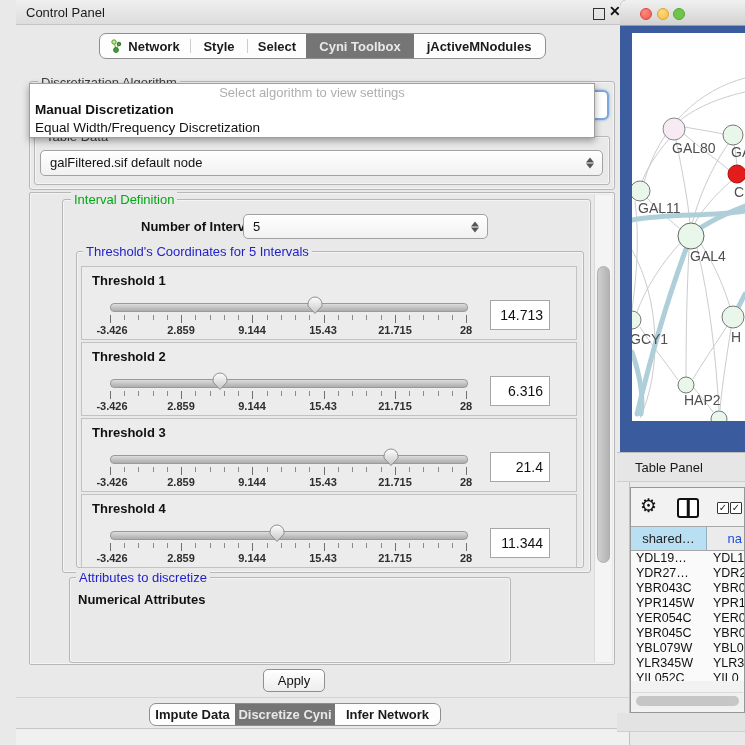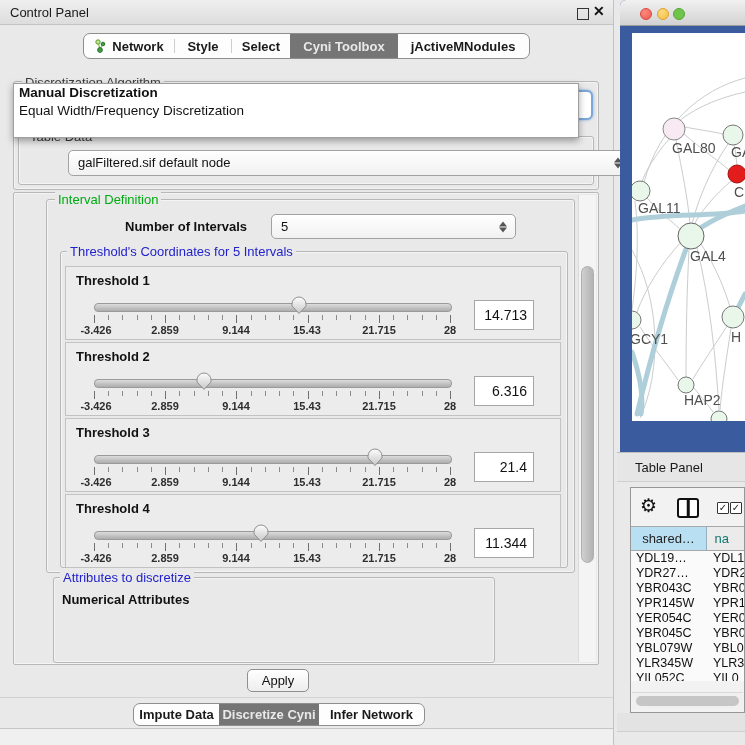--- a/index.html
+++ b/index.html
@@ -1,21 +1,21 @@
 <!DOCTYPE html>
 <html><head>
 <meta charset="utf-8">
 <style>
   html,body{margin:0;padding:0;}
   .screen{position:relative;width:745px;height:745px;background:#E9E9E9;
     font-family:"Liberation Sans",sans-serif;overflow:hidden;color:#1a1a1a;}
   .abs{position:absolute;}
 
   
-  .cp{position:absolute;left:0;top:0;width:613px;height:745px;background:#E9E9E9;border-right:1px solid #C2C2C2;}
+  .cp{position:absolute;left:16px;top:0;width:613px;height:745px;background:#E9E9E9;border-right:1px solid #C2C2C2;}
   .cp-titlebar{position:absolute;left:0;top:0;width:100%;height:24px;
     background:linear-gradient(#EFEFEF,#DDDDDD);border-bottom:1px solid #C4C4C4;}
   .cp-title{position:absolute;left:10px;top:5px;font-size:13px;color:#1a1a1a;}
   .float-box{position:absolute;left:577px;top:8px;width:10px;height:10px;border:1.5px solid #333;background:transparent;}
   .close-x{position:absolute;left:593px;top:3px;font-size:14px;font-weight:bold;color:#111;}
 
   
   .seg{position:absolute;display:flex;background:#FDFDFD;border:1px solid #8E8E8E;border-radius:7px;overflow:hidden;}
   .seg-item{display:flex;align-items:center;justify-content:center;font-size:13px;font-weight:bold;color:#1a1a1a;height:100%;box-sizing:border-box;}
   .seg-item.sel{background:#757575;color:#E9E9E9;}
@@ -24,21 +24,21 @@
 
   
   .group{position:absolute;border:1px solid #B7B7B7;border-radius:3px;box-shadow:inset 0 0 0 1px #F4F4F4;}
   .group-title{position:absolute;top:-8px;left:8px;background:#E9E9E9;padding:0 3px;font-size:13px;white-space:nowrap;}
   .t-gray{color:#3c3c3c;}
   .t-green{color:#00AB12;}
   .t-blue{color:#2222CC;}
 
   
   .combo{position:absolute;background:linear-gradient(#FFFFFF,#F1F1F1);border:1px solid #A2A2A2;border-radius:5px;
-    font-size:13px;line-height:24px;padding-left:9px;box-sizing:border-box;color:#111;margin-left:44px;}
+    font-size:13px;line-height:24px;padding-left:9px;box-sizing:border-box;color:#111;}
   .spinner{position:absolute;right:8px;top:50%;transform:translateY(-50%);display:flex;flex-direction:column;gap:1px;}
   .spinner i{display:block;width:0;height:0;border-left:4px solid transparent;border-right:4px solid transparent;}
   .spinner .up{border-bottom:5px solid #555;}
   .spinner .dn{border-top:5px solid #555;}
 
   
   .popup{position:absolute;left:13px;top:83px;width:564px;height:53px;background:#FFFFFF;border:1px solid #9E9E9E;
     box-shadow:0 3px 7px rgba(0,0,0,.35);z-index:50;}
   .popup-hint{height:17px;line-height:17px;text-align:center;color:#AFAFAF;font-size:13px;}
   .popup-item{height:18px;line-height:18px;padding-left:5px;font-size:13.5px;color:#111;}
@@ -89,21 +89,21 @@
   .tp-box{position:absolute;left:630px;top:487px;width:115px;height:226px;background:#F2F2F2;border:1px solid #979797;
     box-sizing:border-box;overflow:hidden;}
   .tp-toolbar{position:absolute;left:0;top:0;width:100%;height:38px;background:#F2F2F2;}
   .gear{position:absolute;left:9px;top:6px;font-size:19px;color:#111;}
   .colico{position:absolute;left:46px;top:10px;width:18px;height:16px;border:2.5px solid #111;border-radius:3px;background:#fff;}
   .colico i{position:absolute;left:50%;top:0;width:2.5px;height:100%;background:#111;transform:translateX(-50%);}
   .cb{position:absolute;top:14px;width:10px;height:10px;border:1.5px solid #333;border-radius:1px;font-size:10px;line-height:9px;text-align:center;color:#222;background:#fff;}
   .tp-head{position:absolute;left:0;top:38px;width:100%;height:25px;display:flex;border-top:1px solid #A8A8A8;border-bottom:1px solid #A8A8A8;box-sizing:border-box;}
   .tp-head .h1{width:76px;background:#B9DFF2;border-right:1px solid #93AFBE;box-sizing:border-box;
     font-size:13px;text-align:center;line-height:23px;color:#222;}
-  .tp-head .h2{flex:1;background:#EBEBEB;font-size:13px;text-align:right;line-height:23px;color:#0f766e;padding-right:15px;}
+  .tp-head .h2{flex:1;background:#EBEBEB;font-size:13px;text-align:right;line-height:23px;color:#1d4ed8;padding-right:2px;}
   .tp-rows{position:absolute;left:0;top:63px;width:100%;height:130px;background:#FAFAFA;overflow:hidden;}
   .tp-row{display:flex;height:15px;line-height:15px;font-size:12.5px;color:#111;}
   .tp-row .c1{width:76px;padding-left:5px;box-sizing:border-box;white-space:nowrap;overflow:hidden;}
   .tp-row .c2{flex:1;padding-left:6px;white-space:nowrap;overflow:hidden;}
   .tp-hsb{position:absolute;left:1px;bottom:3px;width:111px;height:16px;background:#F0F0F0;border-top:1px solid #DADADA;}
   .tp-hsb i{position:absolute;left:4px;top:3px;width:103px;height:10px;background:#C6C6C6;border-radius:5px;}
 </style>
 </head>
 <body>
 
@@ -164,20 +164,21 @@
               <i class="up"></i>
               <i class="dn"></i>
             </span>
         </div>
       </div>
     </div>
 
     <div class="combo-sliver"></div>
 
     <div class="popup">
+      <div class="popup-hint">Select algorithm to view settings</div>
       <div class="popup-item sel">Manual Discretization</div>
       <div class="popup-item">Equal Width/Frequency Discretization</div>
     </div>
 
     <div class="group" style="left:13px;top:192px;width:584px;height:471px;border-radius:2px;">
 
       <div class="vsb-track">
         <div class="vsb-thumb" style="top:71px;height:297px;"></div>
       </div>
 

